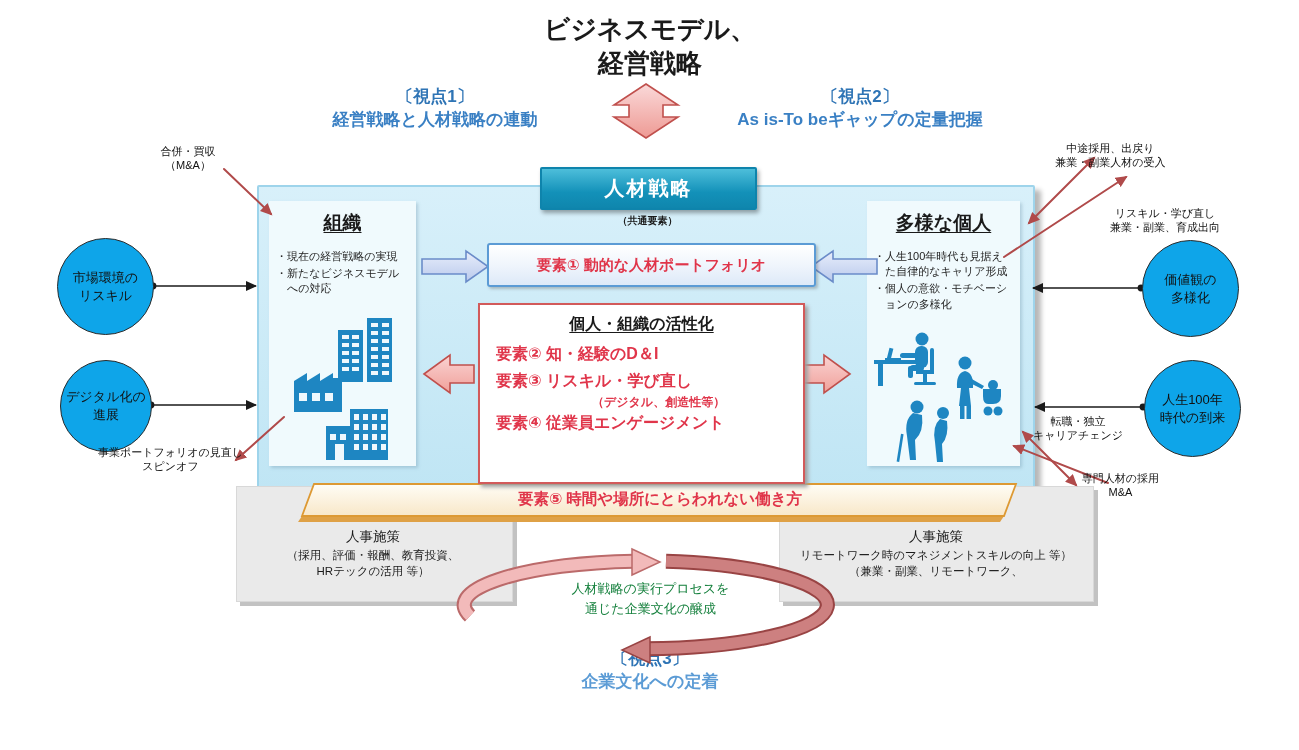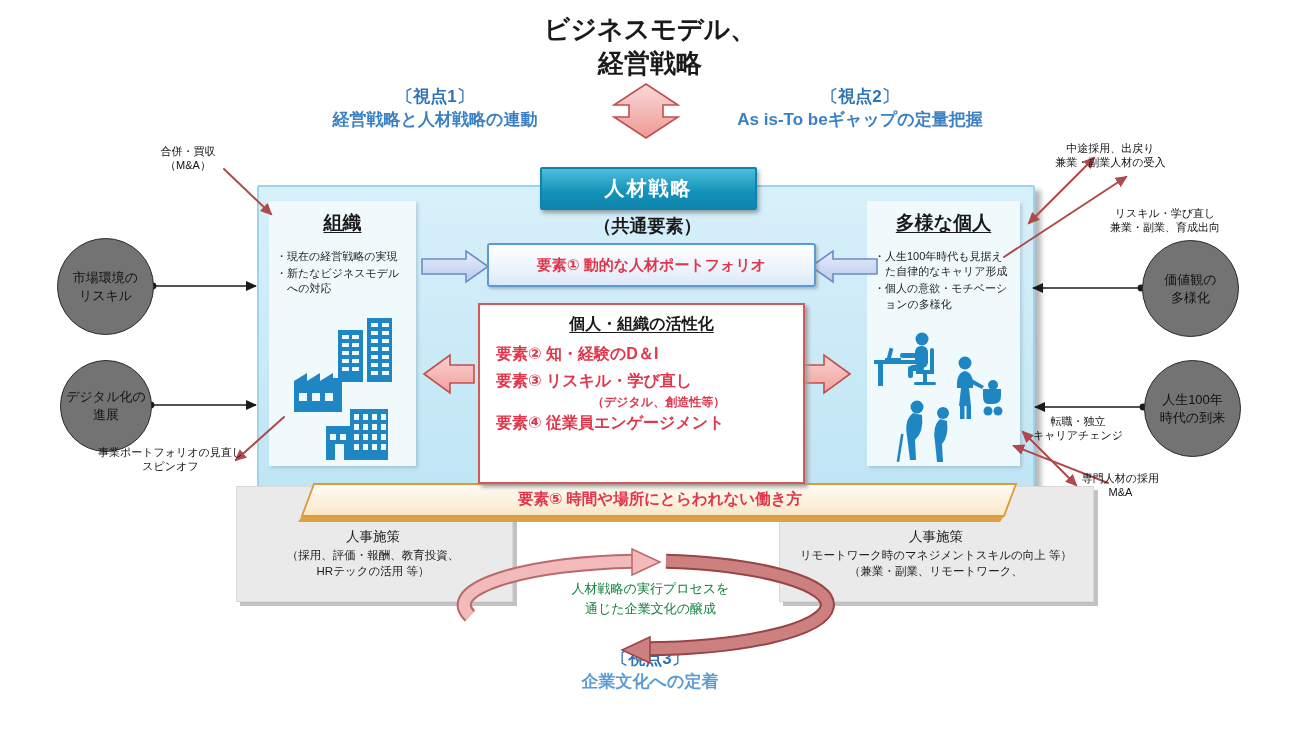--- a/index.html
+++ b/index.html
@@ -33,21 +33,21 @@
   .sub-title{margin-top:9px;text-align:center;font-size:19px;font-weight:700;
     text-decoration:underline;text-underline-offset:3px;color:#1a1a1a;}
   .bullets{margin-top:13px;padding:0 7px;font-size:11px;line-height:1.38;color:#222;}
   .bullet{padding-left:1em;text-indent:-1em;margin-bottom:2px;}
 
   .jinzai{left:540px;top:167px;width:213px;height:39px;z-index:5;
     background:linear-gradient(180deg,#4dbeda 0%,#1391b9 60%,#0f86ad 100%);
     border:2px solid #0e84ac;border-radius:2px;box-shadow:2px 3px 4px rgba(0,0,0,.35);
     display:flex;align-items:center;justify-content:center;
     color:#fff;font-size:20px;font-weight:700;letter-spacing:2px;}
-  .common-lbl{left:540px;top:214px;width:215px;font-size:18px;font-weight:700;z-index:4;color:#1a1a1a;}
+  .common-lbl{left:540px;top:214px;width:215px;font-size:10px;font-weight:700;z-index:4;color:#1a1a1a;}
 
   .el1-box{left:487px;top:243px;width:325px;height:40px;z-index:4;
     border:2px solid #5b9bd5;border-radius:3px;
     background:linear-gradient(180deg,#ffffff 0%,#eef4fc 55%,#dde9f8 100%);
     box-shadow:2px 2px 3px rgba(90,90,90,.35);
     display:flex;align-items:center;justify-content:center;
     color:#e0354a;font-size:15px;font-weight:700;}
 
   .act-box{left:478px;top:303px;width:323px;height:177px;z-index:4;background:#fff;
     border:2px solid #d25a5a;box-shadow:3px 3px 4px #9f9f9f;}
@@ -61,21 +61,21 @@
     color:#e0354a;font-size:15.5px;font-weight:700;}
 
   .hr-block{z-index:4;line-height:1.5;color:#1a1a1a;}
   .hr-block .hr-title{font-size:13.5px;}
   .hr-block .hr-sub{font-size:11.5px;line-height:1.4;}
   .hr-left{left:243px;top:527px;width:260px;}
   .hr-right{left:781px;top:527px;width:310px;}
 
   .cycle-text{left:538px;top:579px;width:225px;font-size:13px;line-height:1.5;z-index:5;color:#15803d;}
 
-  .circle{background:#737373;border:1.6px solid #2b2b2b;border-radius:50%;z-index:5;
+  .circle{background:#0ea5e9;border:1.6px solid #2b2b2b;border-radius:50%;z-index:5;
     display:flex;align-items:center;justify-content:center;font-size:13px;line-height:1.35;color:#111;}
   .c-market{left:57px;top:238px;width:95px;height:95px;}
   .c-digital{left:60px;top:360px;width:90px;height:90px;}
   .c-values{left:1142px;top:240px;width:95px;height:95px;}
   .c-life{left:1144px;top:360px;width:95px;height:95px;}
 
   .anno{font-size:11px;line-height:1.3;z-index:5;color:#111;}
   .a-mna{left:128px;top:144px;width:120px;}
   .a-portfolio{left:88px;top:445px;width:165px;}
   .a-midcareer{left:1038px;top:141px;width:145px;}

